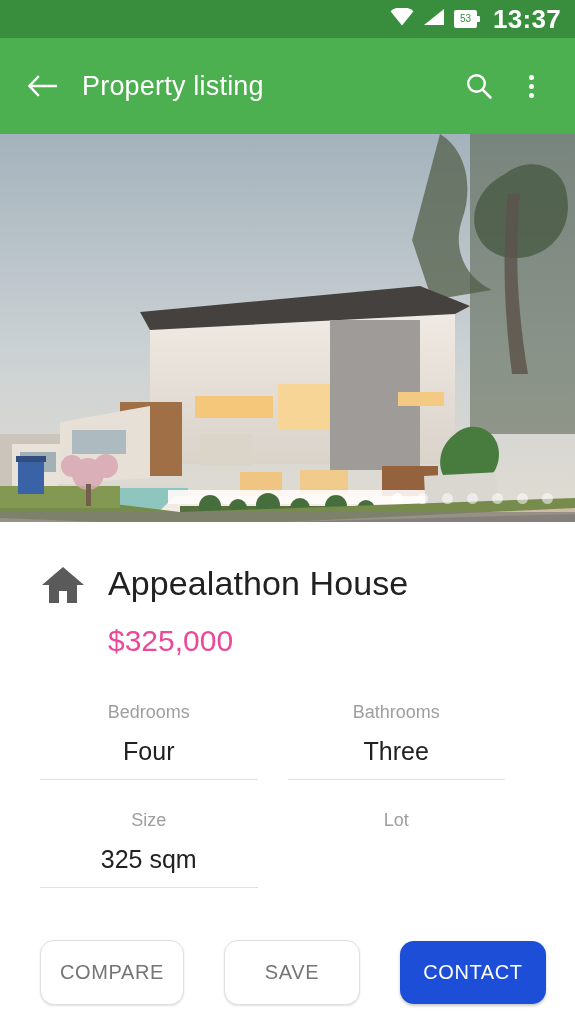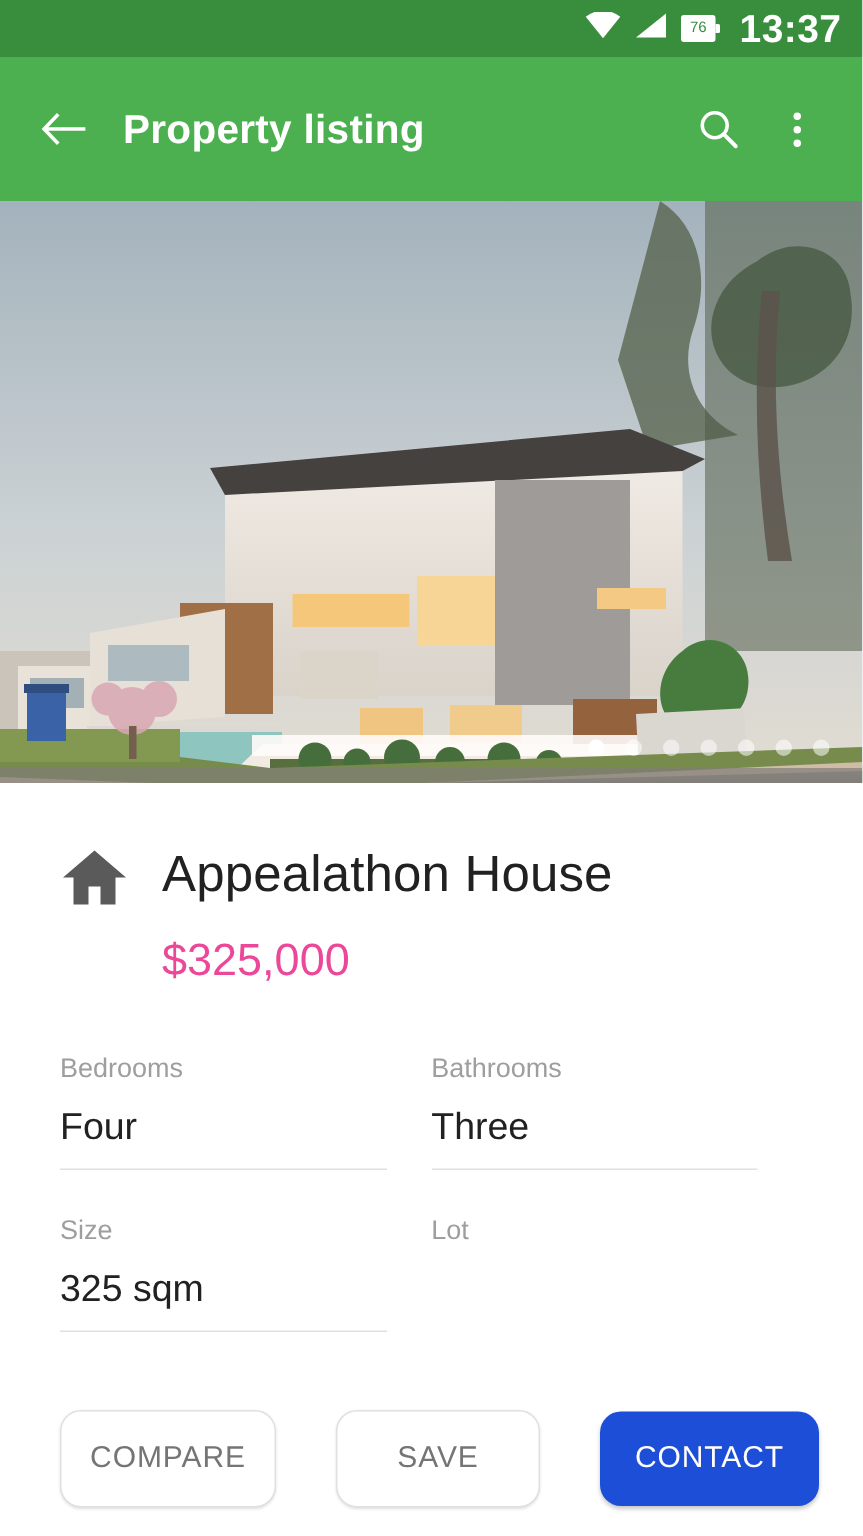--- a/index.html
+++ b/index.html
@@ -41,21 +41,21 @@
     height: 96px;
     background: #4caf50;
     display: flex;
     align-items: center;
     padding: 0 18px;
     flex: 0 0 auto;
     color: #ffffff;
   }
   .appbar .back { width: 48px; height: 48px; display:flex; align-items:center; justify-content:center; cursor: pointer; }
   .appbar .title {
-    font-size: 27px; font-weight: 700; margin-left: 16px; flex: 1 1 auto; letter-spacing: .2px;
+    font-size: 27px; font-weight: 400; margin-left: 16px; flex: 1 1 auto; letter-spacing: .2px;
   }
   .appbar .action { width: 52px; height: 48px; display:flex; align-items:center; justify-content:center; cursor: pointer; }
   .dots { display:flex; flex-direction: column; gap: 4px; align-items: center; }
   .dots i { width: 5px; height: 5px; background: #ffffff; border-radius: 50%; display:block; }
 
   
   .hero {
     position: relative;
     height: 388px;
     flex: 0 0 auto;
@@ -80,21 +80,21 @@
     background: #ffffff;
     padding: 28px 40px 0 40px;
     position: relative;
   }
   .title-row { display: flex; align-items: flex-start; gap: 22px; margin-top: 14px; }
   .home-icon { width: 46px; height: 42px; flex: 0 0 auto; }
   .property-name { font-size: 34px; color: #212121; font-weight: 400; letter-spacing: .1px; }
   .price { color: #ec4899; font-size: 30px; margin: 18px 0 0 68px; }
 
   .specs { margin-top: 44px; display: flex; flex-wrap: wrap; }
-  .spec { width: 50%; padding-right: 30px; margin-bottom: 30px; }
+  .spec { width: 50%; padding-right: 30px; margin-bottom: 30px; text-align: center; }
   .spec-label { font-size: 18px; color: #9e9e9e; }
   .spec-value {
     font-size: 25px; color: #212121; margin-top: 14px; padding-bottom: 13px;
     border-bottom: 1px solid #e0e0e0;
   }
 
   .actions {
     display: flex; align-items: center; gap: 18px;
     margin-top: 22px;
   }
@@ -132,21 +132,21 @@
             <path d="M12 17.5 23.5 3.2A18.3 18.3 0 0 0 .5 3.2Z" fill="#ffffff"></path>
           </svg>
       </span>
       <span>
         <svg width="22" height="18" viewBox="0 0 22 18">
             <path d="M1 17h20V1Z" fill="#ffffff"></path>
             <path d="M3 15.4 17.8 3.4 17.8 15.4Z" fill="#388e3c" opacity="0"></path>
           </svg>
       </span>
       <span class="battery">
-        <span>76</span>
+        <span>53</span>
       </span>
       <span class="clock">13:37</span>
     </div>
   </div>
 
   <div class="appbar">
     <div class="back">
       <svg width="30" height="24" viewBox="0 0 30 24">
         <path d="M29 12H3M11 3 2.4 12 11 21" stroke="#ffffff" stroke-width="2.4" fill="none" stroke-linecap="square"></path>
       </svg>

